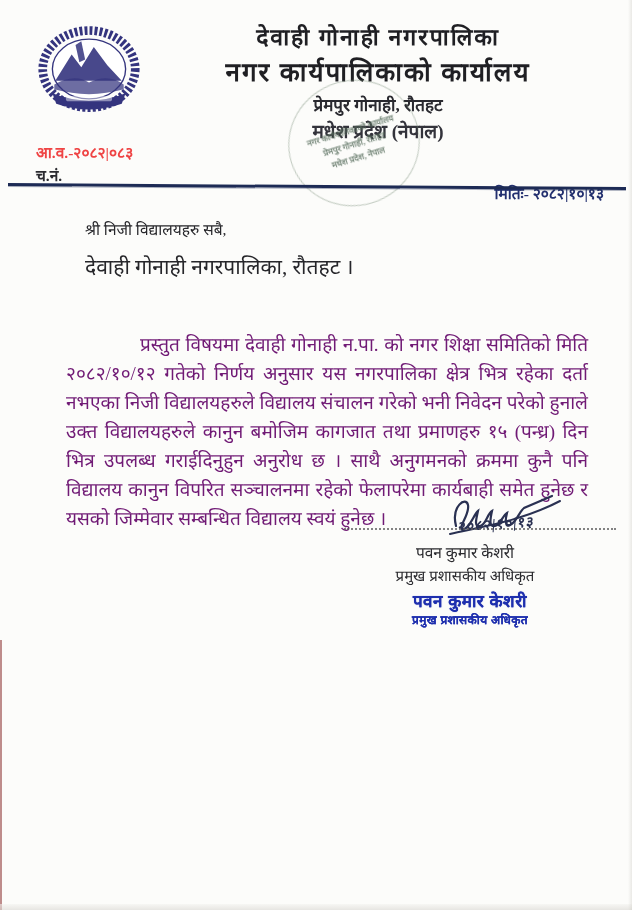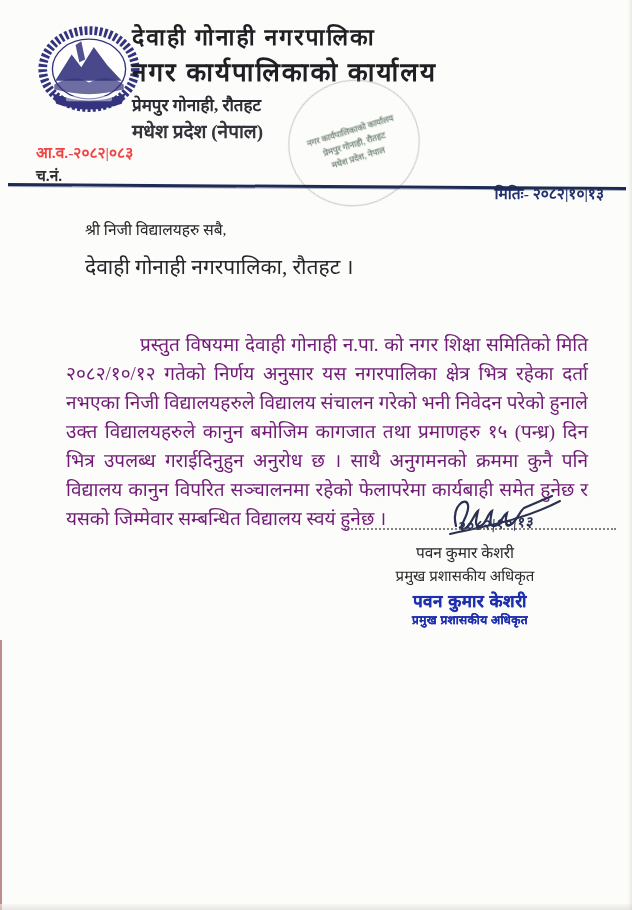--- a/index.html
+++ b/index.html
@@ -7,21 +7,21 @@
     position:relative;
     width:632px;height:910px;
     margin:0 auto;
     background:#fcfcfa;
     overflow:hidden;
     font-family:"Liberation Serif","DejaVu Serif",serif;
     color:#26262a;
   }
   
   .emblem{position:absolute;left:36px;top:26px;width:106px;height:90px;}
-  .hdr{position:absolute;left:132px;top:24px;width:420px;text-align:left;}
+  .hdr{position:absolute;left:168px;top:24px;width:420px;text-align:center;}
   .hdr .muni{font-size:23px;font-weight:700;letter-spacing:2px;line-height:1.25;color:#1f1f23;}
   .hdr .office{font-size:26px;font-weight:700;letter-spacing:2px;line-height:1.2;margin-top:4px;color:#1f1f23;}
   .hdr .addr1{font-size:17px;font-weight:700;margin-top:5px;color:#2a2a30;}
   .hdr .addr2{font-size:19px;font-weight:700;margin-top:2px;color:#33333b;}
   .faint-stamp{
     position:absolute;left:288px;top:80px;width:130px;height:124px;
     border:1.5px solid rgba(115,135,115,.42);border-radius:50%;
     transform:rotate(-17deg);
     display:flex;flex-direction:column;justify-content:center;align-items:center;
     gap:3px;filter:blur(.3px);

